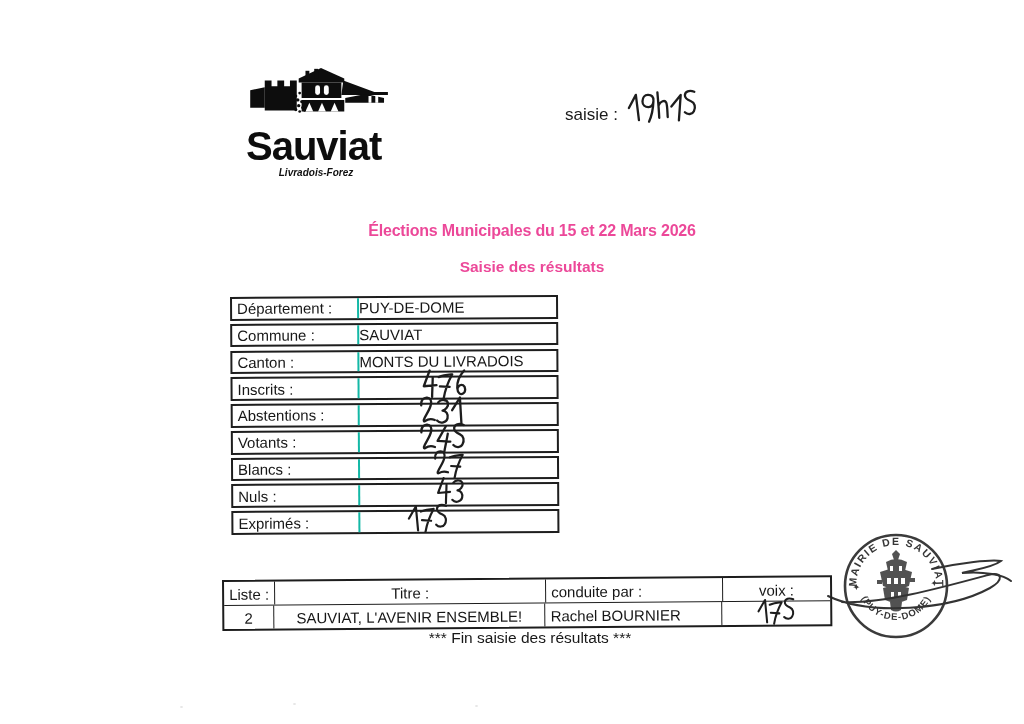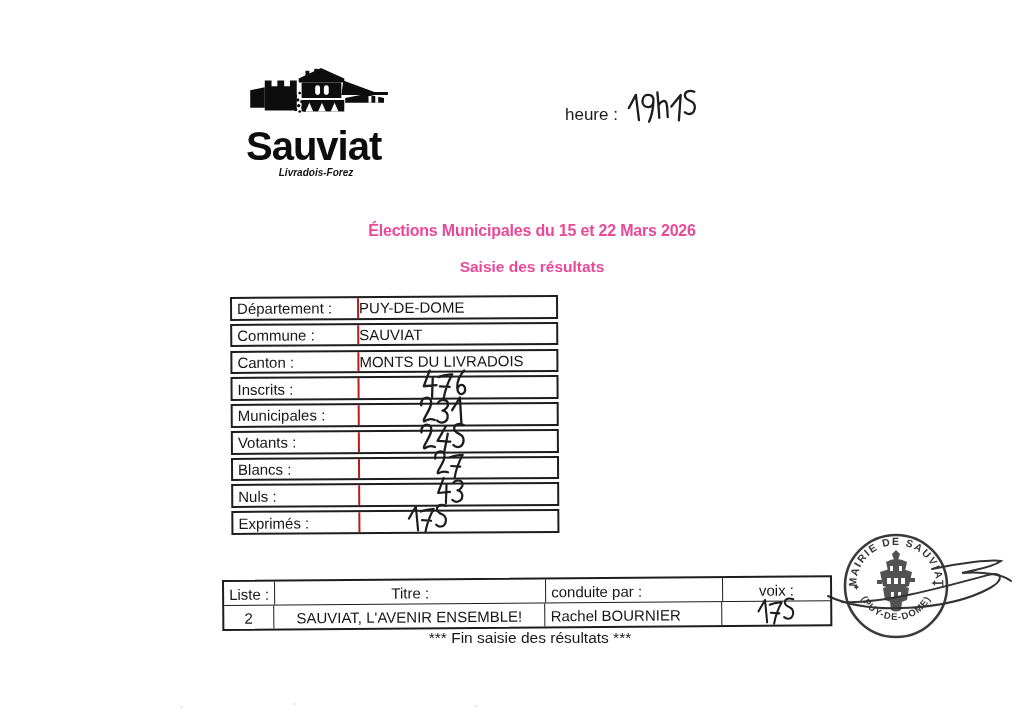--- a/index.html
+++ b/index.html
@@ -21,21 +21,21 @@
 
   
   .title-line { position:absolute; left:40px; right:0; text-align:center; font-weight:bold; color:#ec4899; }
   .title-main { top:222px; font-size:16px; letter-spacing:-0.2px; }
   .title-sub  { top:258px; font-size:15.5px; }
 
   
   .results-table { position:absolute; left:230px; top:297px; width:328px;
     display:flex; flex-direction:column; gap:3.2px; transform:rotate(-0.35deg); transform-origin:left top; }
   .res-row { display:flex; height:23.6px; border:2px solid #1e1e1e; background:#fff; }
-  .res-label { width:127px; border-right:2px solid #b91c1c; font-size:15px; padding-left:5px; display:flex; align-items:center; white-space:nowrap; }
+  .res-label { width:127px; border-right:2px solid #14b8a6; font-size:15px; padding-left:5px; display:flex; align-items:center; white-space:nowrap; }
   .res-value { flex:1; font-size:15px; display:flex; align-items:center; overflow:visible; white-space:nowrap; }
   .res-value .hand { margin-top:-7px; }
 
   
   .list-table { position:absolute; left:222px; top:580px; width:610px;
     border:2px solid #1d1d1d; transform:rotate(-0.45deg); transform-origin:left top; }
   .list-row { display:flex; }
   .list-row + .list-row { border-top:1.8px solid #1d1d1d; }
   .lcell { font-size:15px; padding:2px 5px 1px 5px; height:23px; display:flex; align-items:center; overflow:visible; white-space:nowrap; }
   .lcell + .lcell { border-left:1.8px solid #1d1d1d; }
@@ -92,21 +92,21 @@
           <circle cx="49" cy="47" r="1.6"></circle>
         <circle cx="53" cy="49" r="1.4"></circle>
           <circle cx="58" cy="48" r="1.3"></circle>
           <circle cx="45" cy="44" r="1.3"></circle>
       </g>
     </svg>
     <div class="logo-name">Sauviat</div>
     <div class="logo-sub">Livradois-Forez</div>
   </div>
 
-  <div class="heure-label">heure :</div>
+  <div class="heure-label">saisie :</div>
   <div class="heure-hand hand"><svg width="77.7" height="34" viewBox="0 -2 64 28" style="overflow:visible">
         <g fill="none" stroke="#1d1d1d" stroke-width="1.9" stroke-linecap="round" stroke-linejoin="round">
           <g transform="translate(2,0) rotate(-5 7 13)">
             <path d="M2,13 L9,3 L9,24"></path>
           </g>
           <g transform="translate(12,1.2) rotate(4 7 13)">
             <path d="M12,6.5 C12,3.5 10,2 7.5,2 C4.5,2 3,4.5 3,7.5 C3,10.5 5.5,12 8,12 C10.5,12 12,10 12,7 C12,12 11.5,18 9,24"></path>
           </g>
           <g transform="translate(25,-0.8) rotate(-3 7 13)">
             <path d="M3.5,2 C3.5,9 3.5,16 3.2,23 M3.4,13 C5.5,9.5 9,8.5 10,11 C10.8,13 10.3,18 10.2,23"></path>
@@ -148,21 +148,21 @@
                   <path d="M2,6.5 C6,4.5 10,4 13,3.5 C10,10 8,16 7.2,24 M3.5,14 L11.5,14"></path>
                 </g>
                 <g transform="translate(28,-0.8) rotate(-3 7 13)">
                   <path d="M11,3 C7.5,6.5 4.5,11.5 4.5,17 C4.5,21.5 7,23 9,22 C11.5,20.8 11.5,16.5 9.5,15.2 C7.8,14.2 5.8,15 5,17"></path>
                 </g>
               </g>
             </svg></span>
         </div>
       </div>
       <div class="res-row">
-        <div class="res-label">Municipales :</div>
+        <div class="res-label">Abstentions :</div>
         <div class="res-value">
           <span class="hand" style="padding-left: 56px;"><svg width="51.0" height="34" viewBox="0 -2 42 28" style="overflow:visible">
               <g fill="none" stroke="#1d1d1d" stroke-width="1.9" stroke-linecap="round" stroke-linejoin="round">
                 <g transform="translate(2,0) rotate(-5 7 13)">
                   <path d="M3,8 C3,3 6,2 8,2 C11,2 12,5 11,8 C10,12 6,16 4,20 C3.8,21 4,21.5 5,21 C8,19.5 11,20 13,21"></path>
                 </g>
                 <g transform="translate(15,1.2) rotate(4 7 13)">
                   <path d="M3,5 C5,2 10,2 11,5 C12,8 9,11 7,11.5 C10,11.5 12,14 11.5,17.5 C11,21 6,23 3,20"></path>
                 </g>
                 <g transform="translate(28,-0.8) rotate(-3 7 13)">

